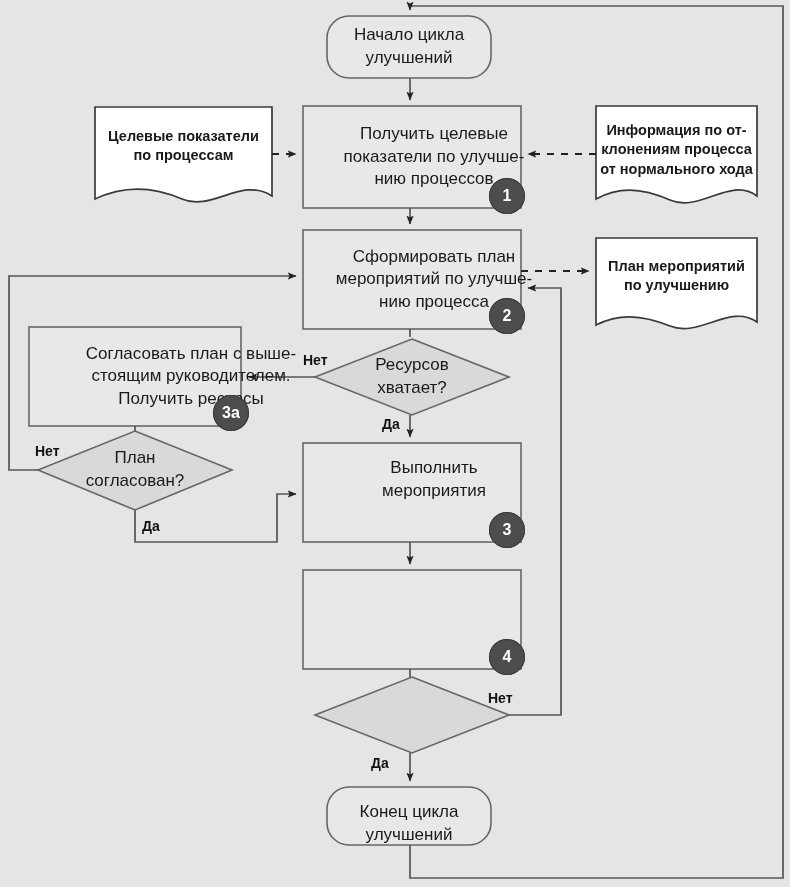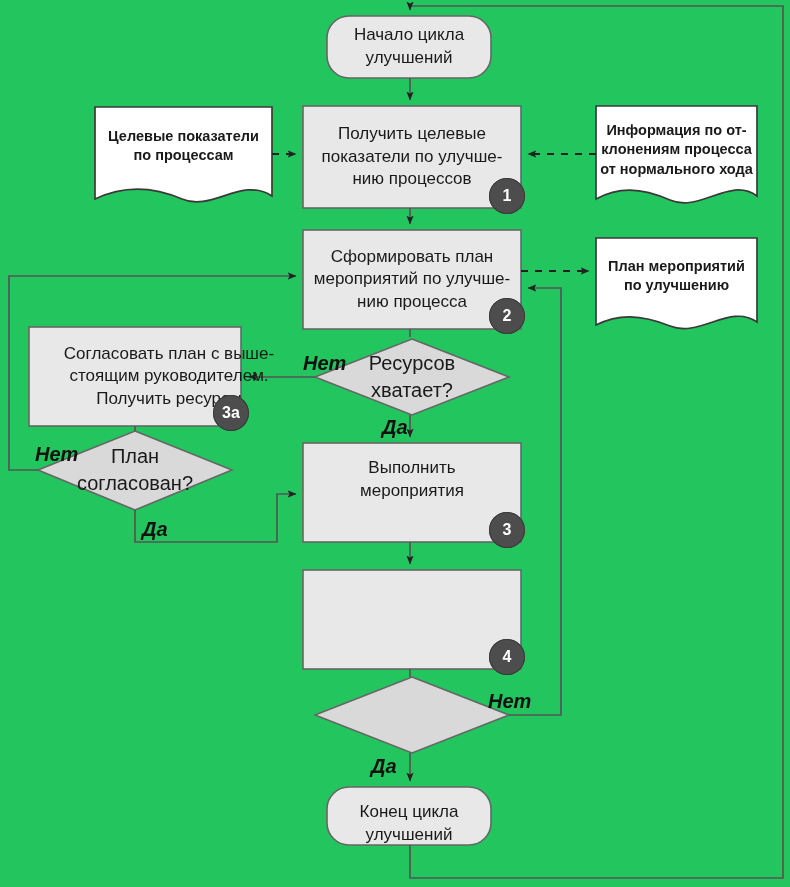--- a/index.html
+++ b/index.html
@@ -4,21 +4,21 @@
 <style>
   html, body {
     margin: 0;
     padding: 0;
     background: #ffffff;
   }
   #canvas {
     position: relative;
     width: 790px;
     height: 887px;
-    background: #22c55e;
+    background: #e5e5e5;
     font-family: "Liberation Sans", sans-serif;
     overflow: hidden;
   }
   #svg-layer {
     position: absolute;
     left: 0;
     top: 0;
     width: 790px;
     height: 887px;
   }
@@ -26,32 +26,31 @@
     position: absolute;
     display: flex;
     align-items: center;
     justify-content: center;
     text-align: center;
     color: #1a1a1a;
     line-height: 1.33;
     white-space: pre-line;
     pointer-events: none;
   }
-  .lbl-process   { font-size: 17px; }
+  .lbl-process   { font-size: 17px; margin-left: 22px; }
   .lbl-terminal  { font-size: 17px; }
-  .lbl-decision  { font-size: 20px; }
+  .lbl-decision  { font-size: 17px; }
   .lbl-doc       { font-size: 14.5px; font-weight: 700; }
   .edge-label {
     position: absolute;
-    font-size: 20px;
+    font-size: 14px;
     font-weight: 700;
     color: #111111;
     pointer-events: none;
     white-space: nowrap;
-    font-style: italic;
   }
   .badge {
     position: absolute;
     width: 36px;
     height: 36px;
     border-radius: 50%;
     background: #4d4d4d;
     color: #ffffff;
     font-size: 16px;
     font-weight: 700;

